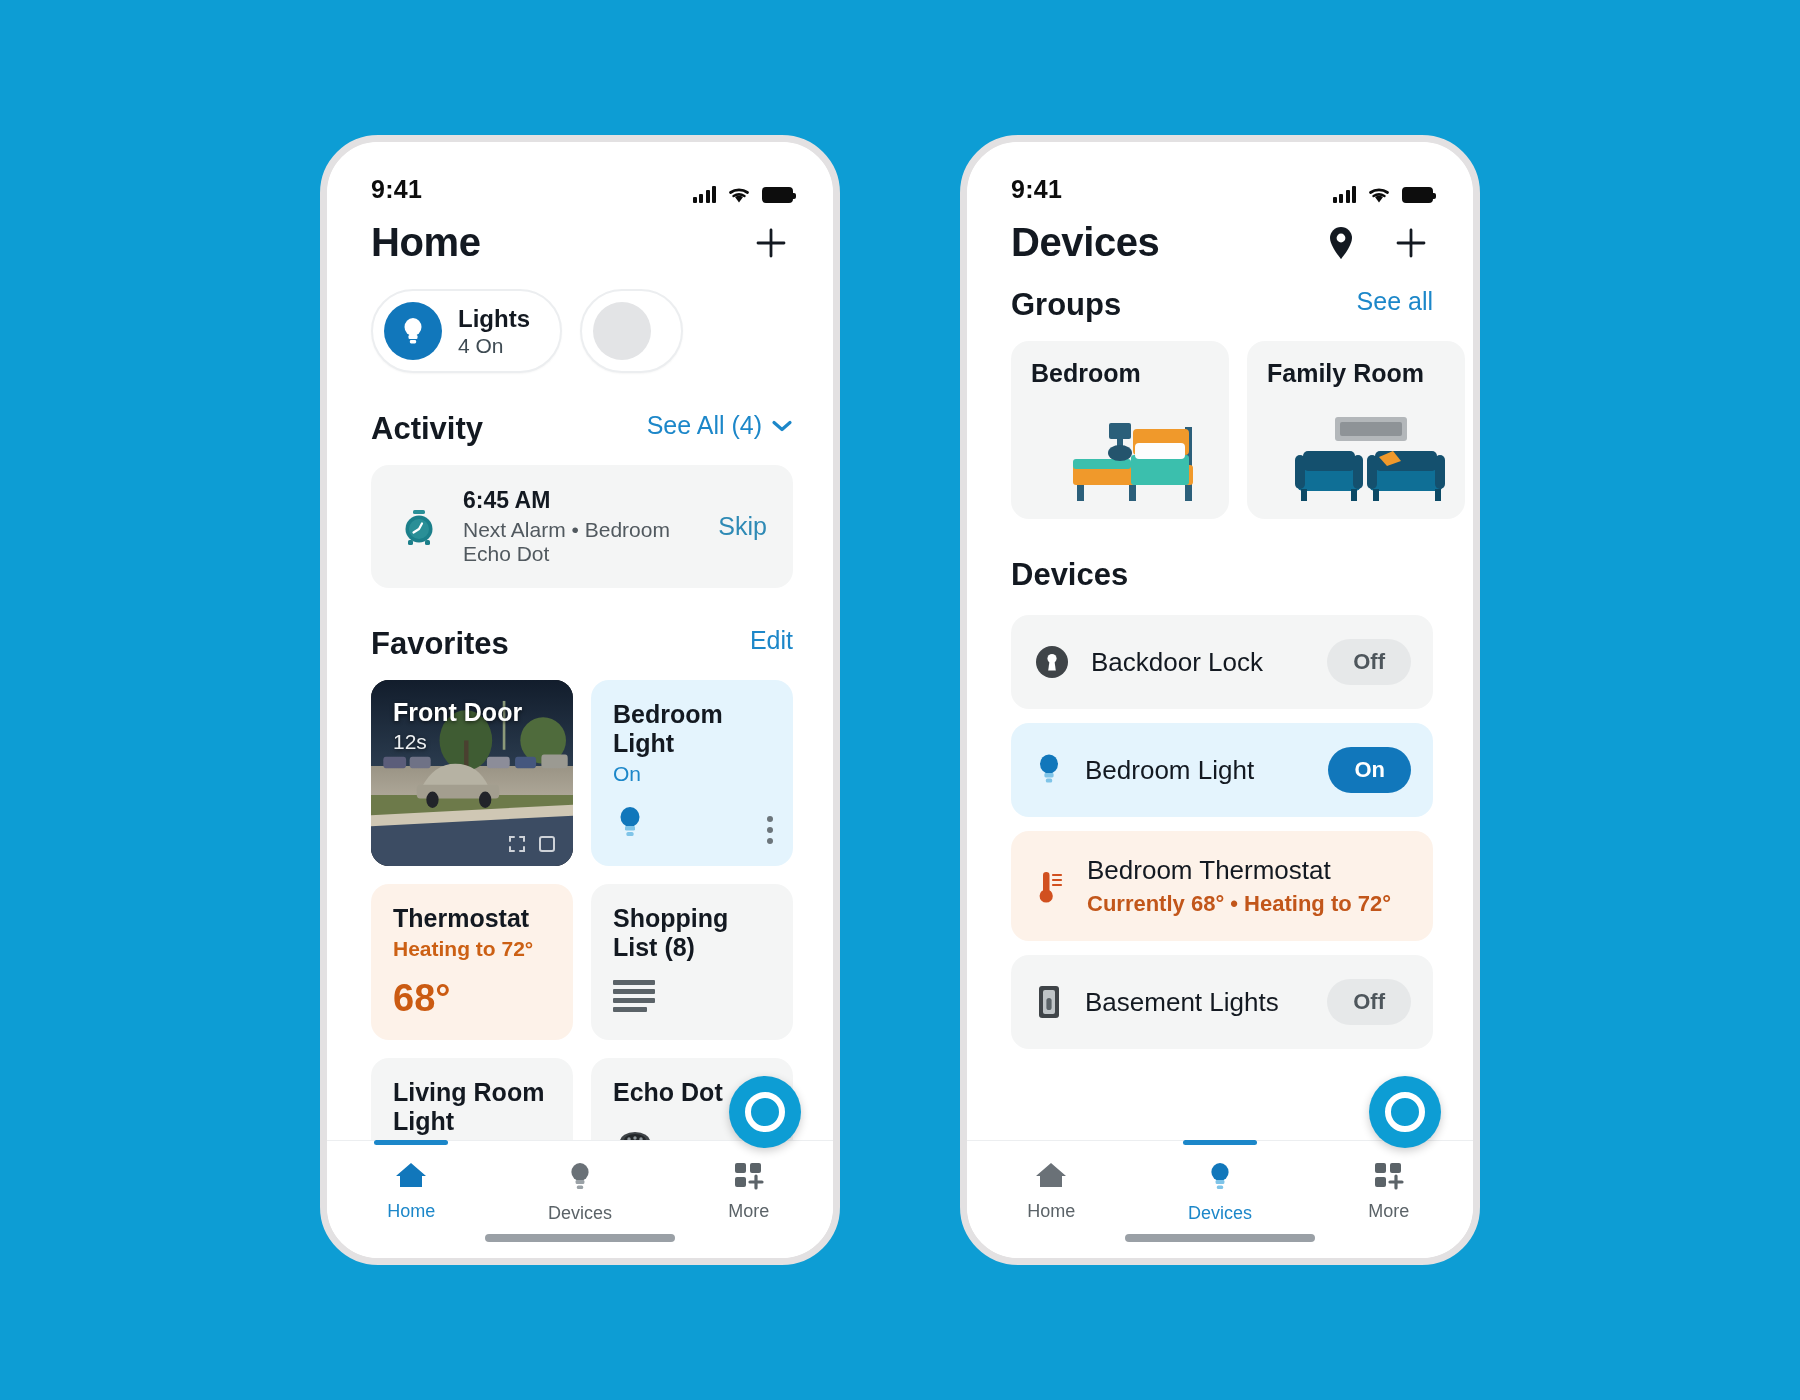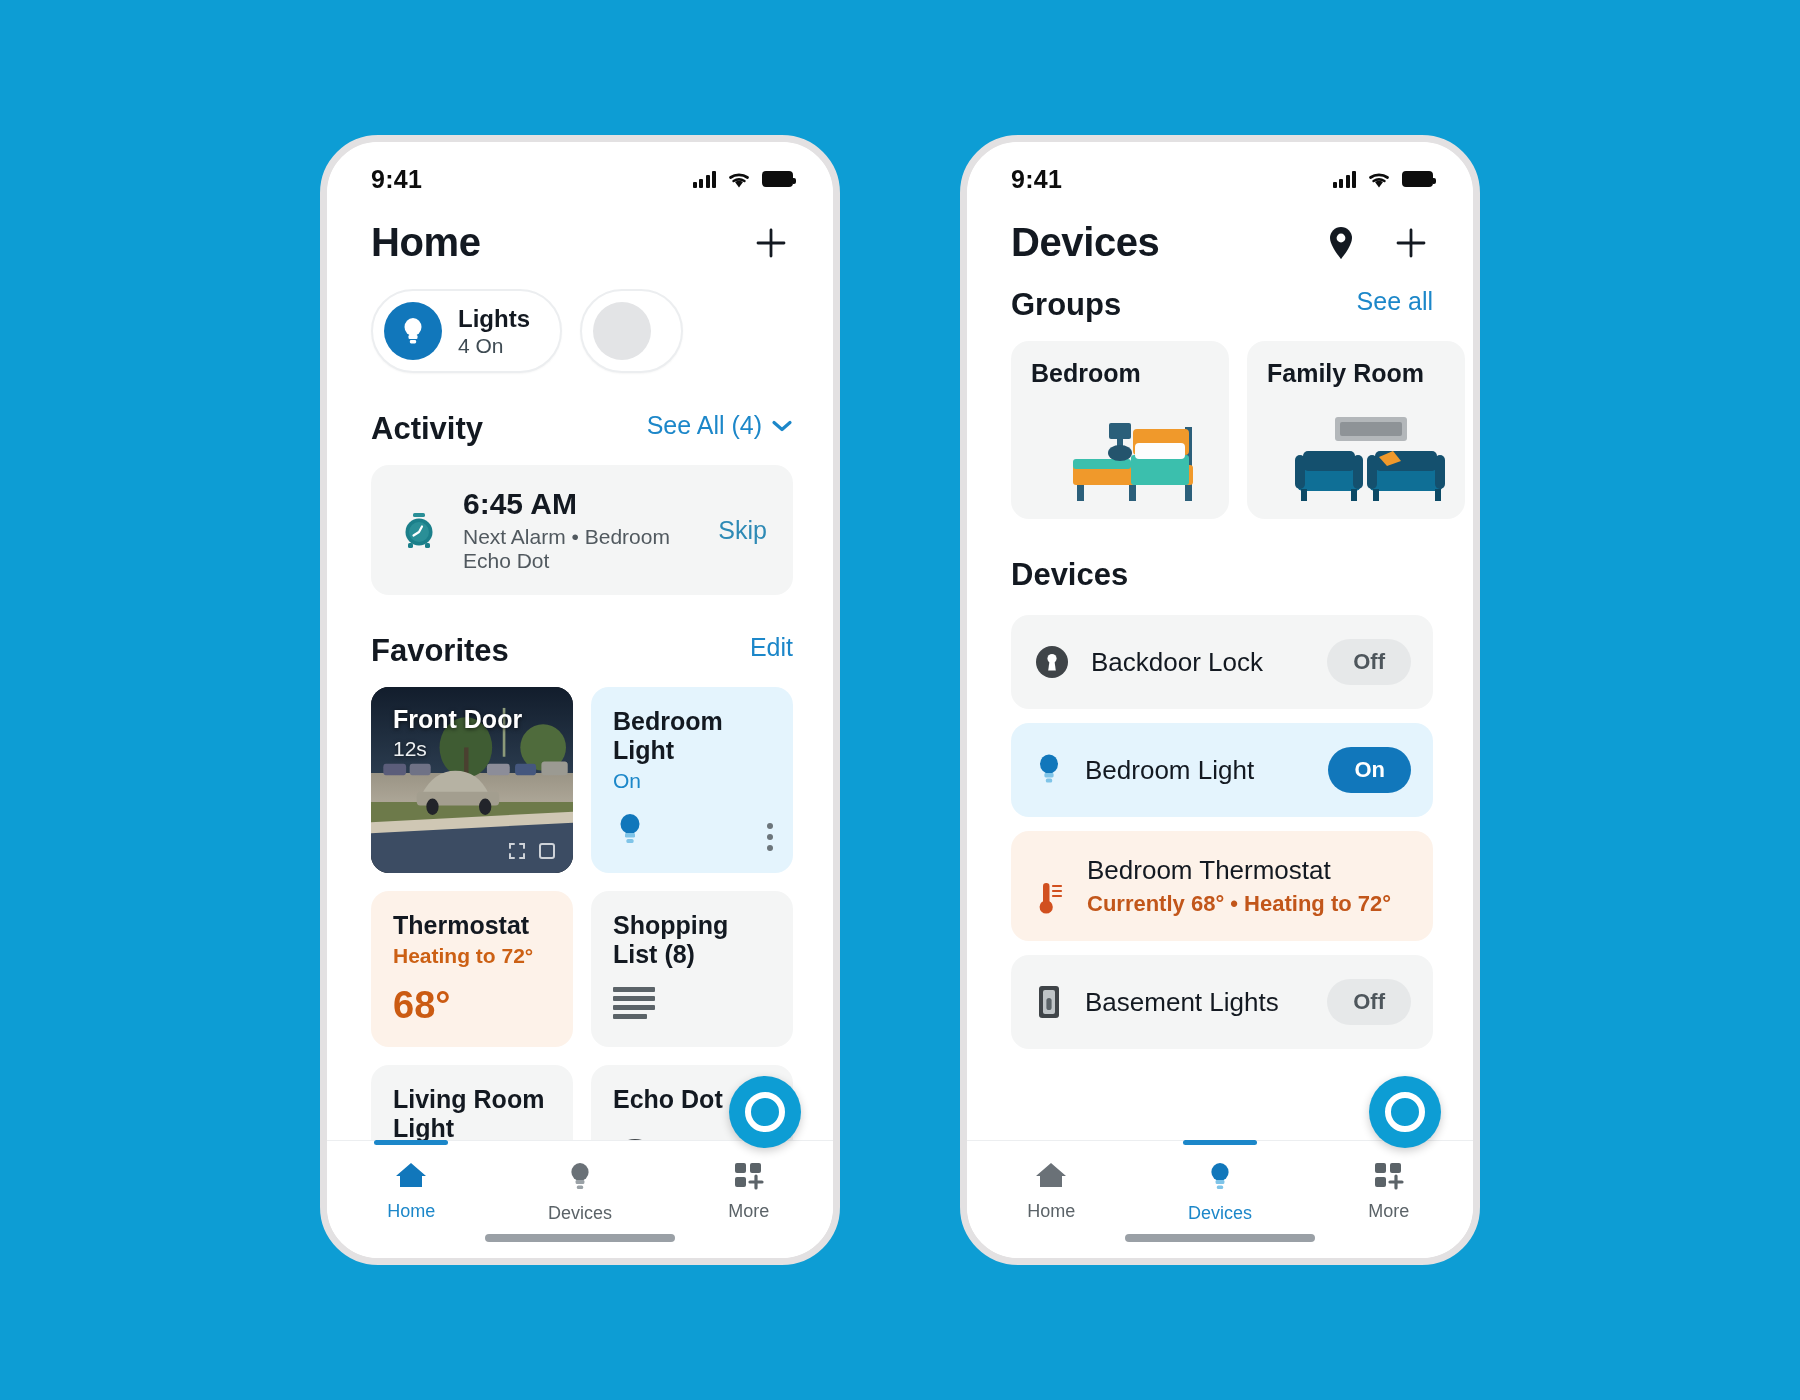--- a/index.html
+++ b/index.html
@@ -20,21 +20,21 @@
     border: 7px solid #e3e1e2;
     position: relative;
     overflow: hidden;
     flex: none;
   }
   .screen { position: absolute; inset: 0; border-radius: 51px; overflow: hidden; background:#fff; display:flex; flex-direction:column; }
 
   
   .statusbar {
     height: 62px; flex:none;
-    display: flex; align-items: center; justify-content: space-between;
+    display: flex; align-items: flex-end; justify-content: space-between;
     padding: 12px 40px 0 44px;
   }
   .status-time { font-size: 25px; font-weight: bold; color: #0d0d0d; letter-spacing: .3px; }
   .status-icons { display: flex; align-items: center; gap: 10px; }
   .bars { display:flex; align-items:flex-end; gap:2.5px; height:17px;}
   .bars i { width:4px; background:#0d0d0d; border-radius:1px; display:block;}
   .bars i:nth-child(1){height:6px}.bars i:nth-child(2){height:9px}
   .bars i:nth-child(3){height:13px}.bars i:nth-child(4){height:17px}
   .batt { width:31px;height:16px;border:2.4px solid #0d0d0d;border-radius:4px;position:relative;background:#0d0d0d;}
   .batt:after{content:"";position:absolute;right:-5px;top:4.5px;width:3px;height:6px;background:#0d0d0d;border-radius:0 2px 2px 0;}
@@ -66,21 +66,21 @@
   .sec-head { display:flex; align-items:flex-start; justify-content:space-between; padding: 0 40px 0 44px; margin-top:38px;}
   .sec-title { font-size:31px; font-weight:bold; color:#131921;}
   .sec-link { font-size:25px; color:#1c87c9; display:flex; align-items:center; gap:9px; font-weight:500;}
 
   
   .activity {
     margin: 18px 40px 0 44px; background:#f4f5f5; border-radius:18px;
     display:flex; align-items:center; gap:22px; padding:22px 26px;
   }
   .act-txt { flex:1; }
-  .act-time { font-size:30px; font-weight:bold; color:#131921; }
+  .act-time { font-size:23px; font-weight:bold; color:#131921; }
   .act-sub { font-size:21px; color:#51595f; margin-top:4px;}
   .act-skip { font-size:25px; color:#2e8ab5; font-weight:500;}
 
   
   .fav-grid { display:grid; grid-template-columns:1fr 1fr; gap:18px; margin: 18px 40px 0 44px;}
   .card { border-radius:18px; background:#f4f5f5; padding:20px 22px; position:relative; min-height:120px;}
   .card.tinted { background:#e4f4fd; }
   .card.warm { background:#fdf2e9; }
   .card-title { font-size:25px; font-weight:bold; color:#131921; }
   .card-sub { font-size:21px; color:#61696e; margin-top:4px;}
@@ -137,21 +137,21 @@
   
   .filters { display:flex; gap:18px; padding-left:44px; margin-top:22px; align-items:center;}
   .pill-circle { width:58px;height:58px;border-radius:50%;border:2px solid #eceef0;display:flex;align-items:center;justify-content:center;flex:none;background:#fff;}
   .pill { border:2px solid #eceef0;border-radius:40px;padding:14px 24px;display:flex;align-items:center;gap:14px;background:#fff;flex:none;}
   .pill-lbl { font-size:24px;color:#2b3135;}
 
   
   .devlist { display:flex;flex-direction:column;gap:14px;margin:22px 40px 0 44px;}
   .devrow { background:#f4f5f5;border-radius:18px;display:flex;align-items:center;gap:20px;padding:24px 22px;}
   .devrow.tinted { background:#e4f4fd;}
-  .devrow.warm { background:#fdf2e9;align-items:flex-end;}
+  .devrow.warm { background:#fdf2e9;}
   .dev-txt { flex:1;}
   .dev-name { font-size:26px;color:#131921;}
   .dev-sub { font-size:22px;color:#c2561a;font-weight:bold;margin-top:5px;}
   .toggle { border-radius:30px;padding:10px 26px;font-size:22px;font-weight:bold;flex:none;}
   .toggle.off { background:#e6e8e9;color:#4e565c;}
   .toggle.on { background:#1177bb;color:#fff;}
 </style>
 </head>
 <body>
 

